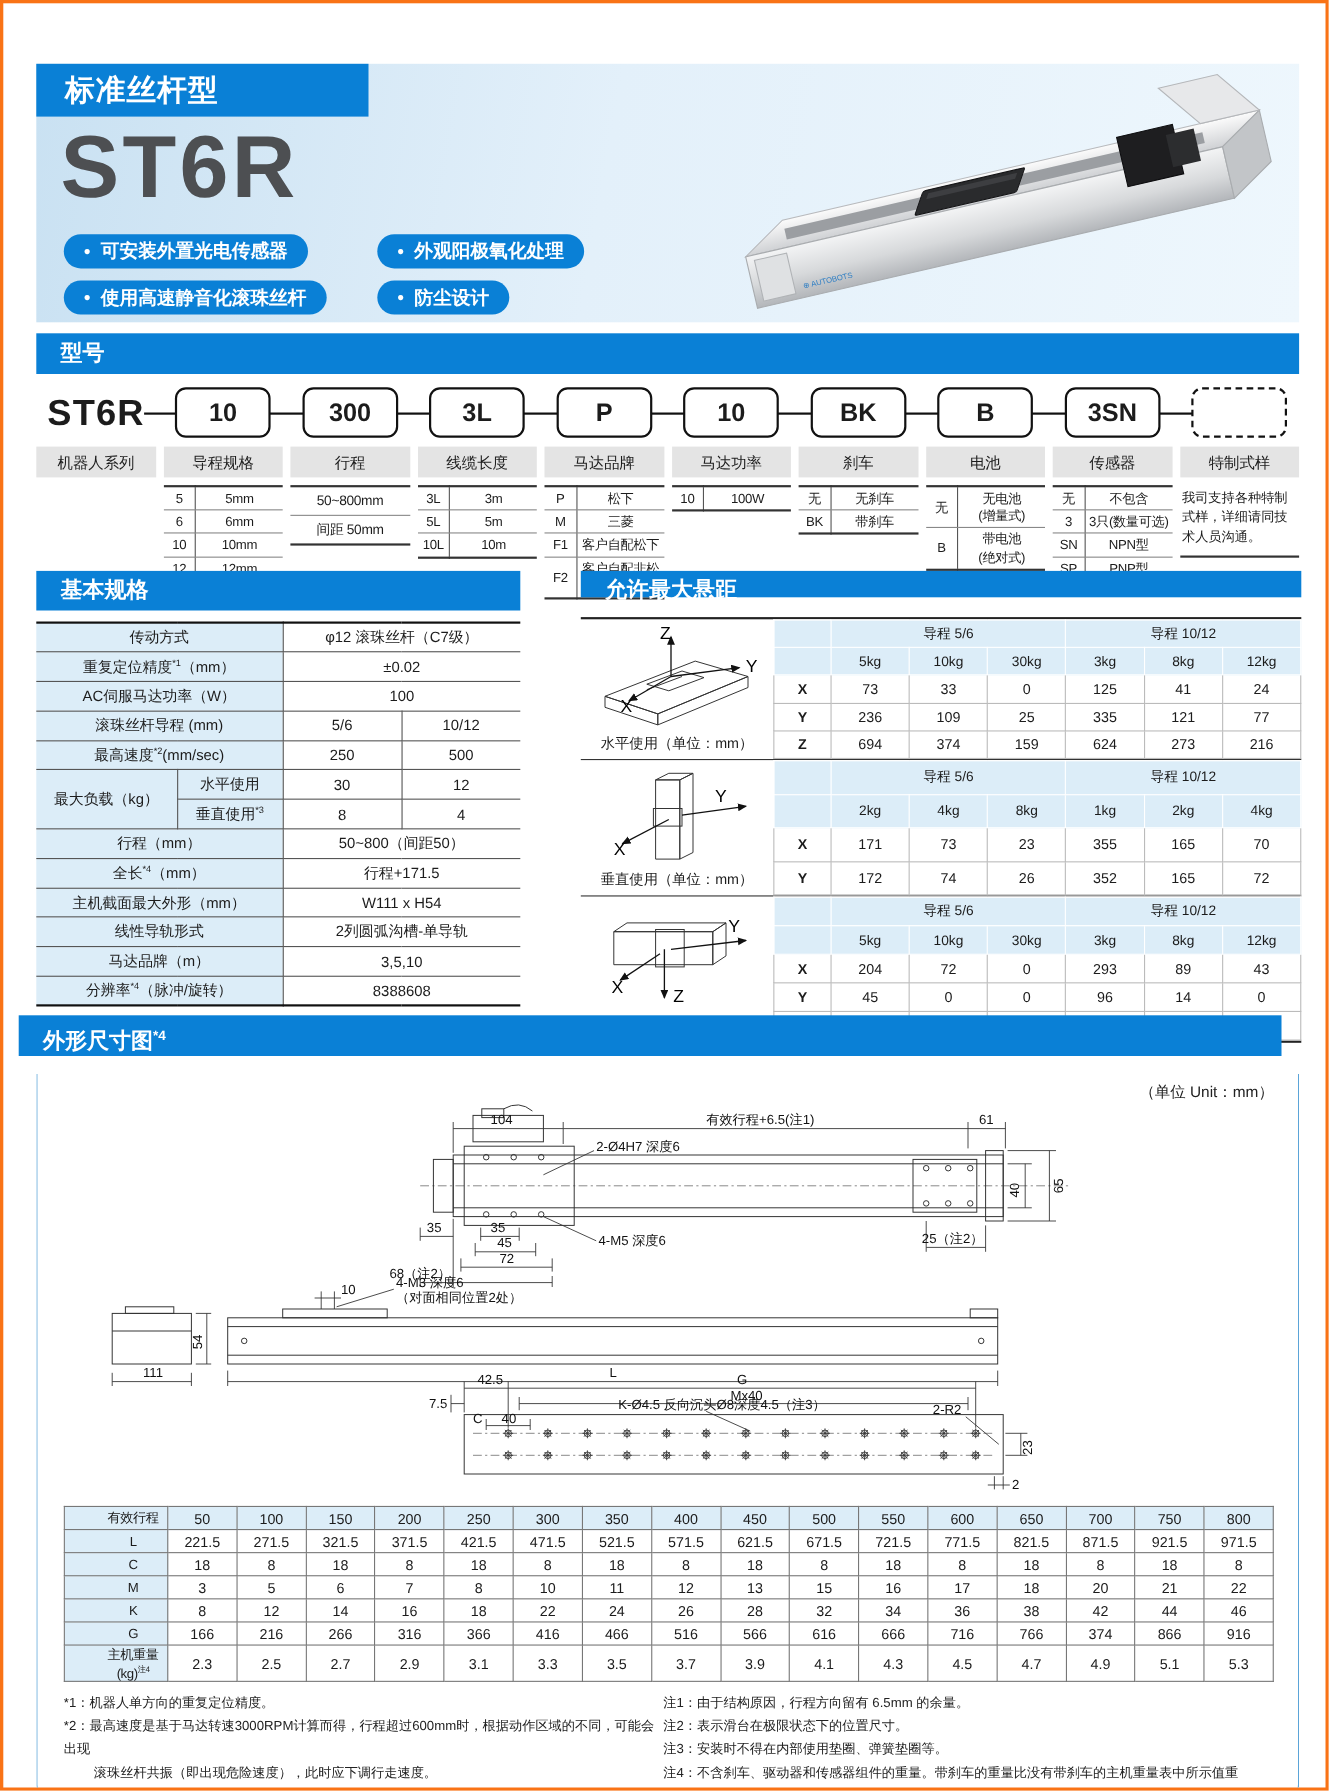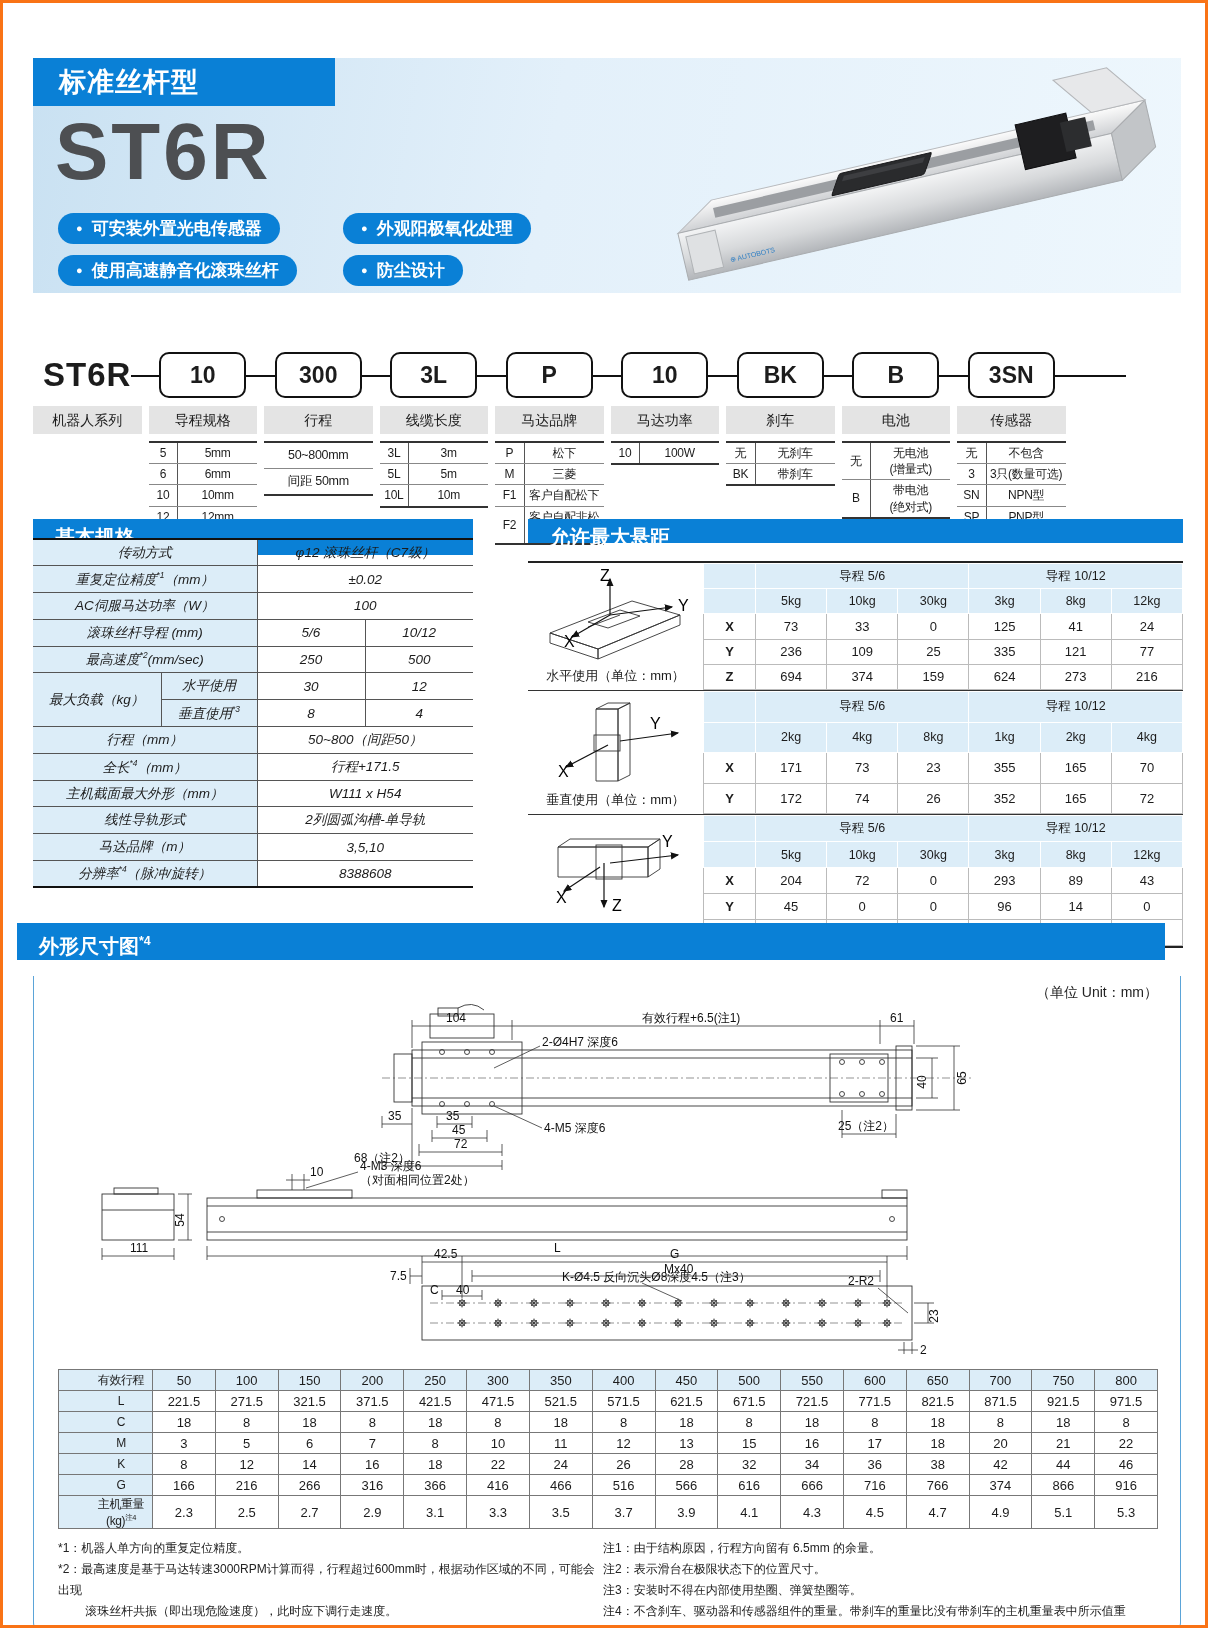--- a/index.html
+++ b/index.html
@@ -36,22 +36,22 @@
   .mlabel{ margin-top:6px; height:28px; line-height:28px; text-align:center; background:#e4e4e4; font-size:14px;}
   .opt-table{ width:100%; margin-top:7px; border-collapse:collapse; border-top:2px solid #333; border-bottom:2px solid #333;}
   .opt-table td{ border-bottom:1px solid #888; font-size:12px; padding:2px 1px; text-align:center;
                  letter-spacing:-0.3px; line-height:1.35;}
   .opt-table tr:last-child td{ border-bottom:none;}
   .opt-table td.rowhead{ width:27%; border-right:1px solid #555;}
   .opt-table.single td.rowhead{ width:auto; border-right:none; font-size:12.5px; padding:4px 0;}
   .special-note{ margin-top:7px; font-size:12px; line-height:1.5; border-bottom:2px solid #333; padding:2px 2px 8px 2px;}
 
   
-  .spec-table{ position:absolute; left:30px; top:535px; width:440px; border-collapse:collapse;
-               border-top:2.5px solid #111; border-bottom:2.5px solid #111; table-layout:fixed;font-style:italic;}
+  .spec-table{ position:absolute; left:30px; top:562px; width:440px; border-collapse:collapse;
+               border-top:2.5px solid #111; border-bottom:2.5px solid #111; table-layout:fixed;}
   .spec-table td{ border:1px solid #555; border-left:none; border-right:1px solid #555; font-size:13.5px;
                   text-align:center; height:26.8px; padding:1px 2px;}
   .spec-table td:last-child{ border-right:none;}
   .spec-table td.lbl{ background:var(--lb);}
 
   
   .overhang{ position:absolute; left:525px; top:558px; width:655px;}
   .ov-block{ display:flex; border-top:1.5px solid #333;}
   .ov-block:first-child{ border-top:2px solid #222;}
   .ov-block:last-child{ border-bottom:2px solid #222;}
@@ -118,20 +118,21 @@
         </g>
         <polygon points="455,60 510,60 540,100 485,100" fill="#e7e8ea" stroke="#b5b7ba"></polygon>
         <rect x="408" y="95" width="52" height="46" fill="#1e1e20" stroke="#0e0e10"></rect>
         <rect x="452" y="103" width="26" height="30" fill="#2c2d2f"></rect>
         <rect x="62" y="130" width="30" height="38" fill="#dfe1e3" stroke="#b0b3b6"></rect>
         <text x="100" y="165" font-size="7" fill="#2f7fc4">⊕ AUTOBOTS</text>
       </g>
     </svg>
   </div>
 
+  <div class="sec-banner" style="left:30px; top:300px; width:1148px;">型号</div>
 
   <div class="model-area">
     <div>
       <div class="code-slot">
           <div class="prefix">ST6R</div>
         </div>
       <div class="mlabel">机器人系列</div>
     </div>
     <div>
       <div class="code-slot">
@@ -291,20 +292,27 @@
             <tr>
               <td class="rowhead">SN</td>
               <td>NPN型</td>
             </tr>
             <tr>
               <td class="rowhead">SP</td>
               <td>PNP型</td>
             </tr>
           </tbody>
         </table>
+    </div>
+    <div>
+      <div class="code-slot">
+          <div class="code-box dashed"></div>
+        </div>
+      <div class="mlabel">特制式样</div>
+      <div class="special-note">我司支持各种特制式样，详细请同技术人员沟通。</div>
     </div>
   </div>
 
   <div class="sec-banner" style="left:30px; top:516px; width:440px; height:36px; line-height:36px;">基本规格</div>
 
   <table class="spec-table">
     <colgroup>
         <col style="width:128px">
         <col style="width:96px">
         <col style="width:108px">

